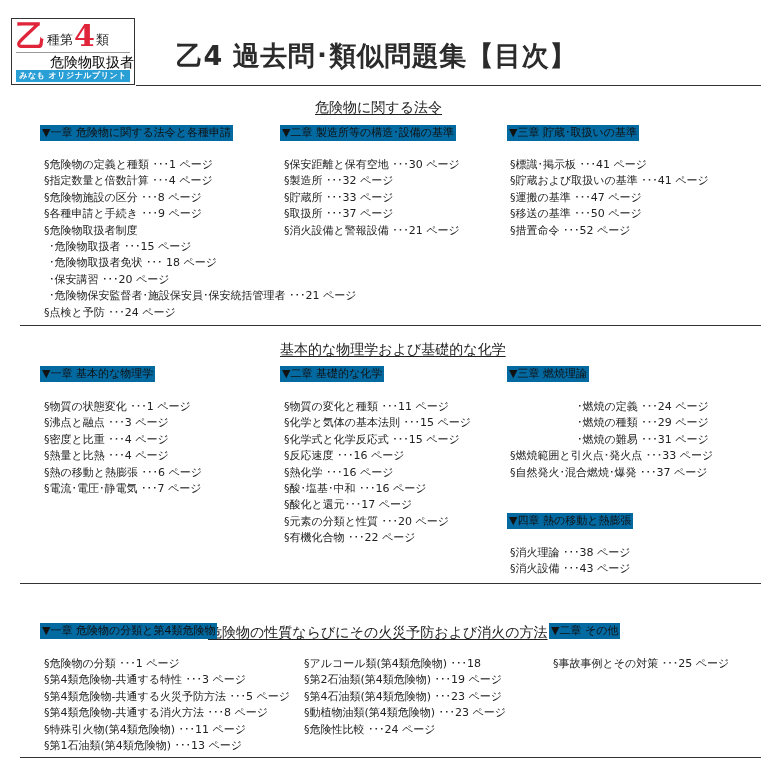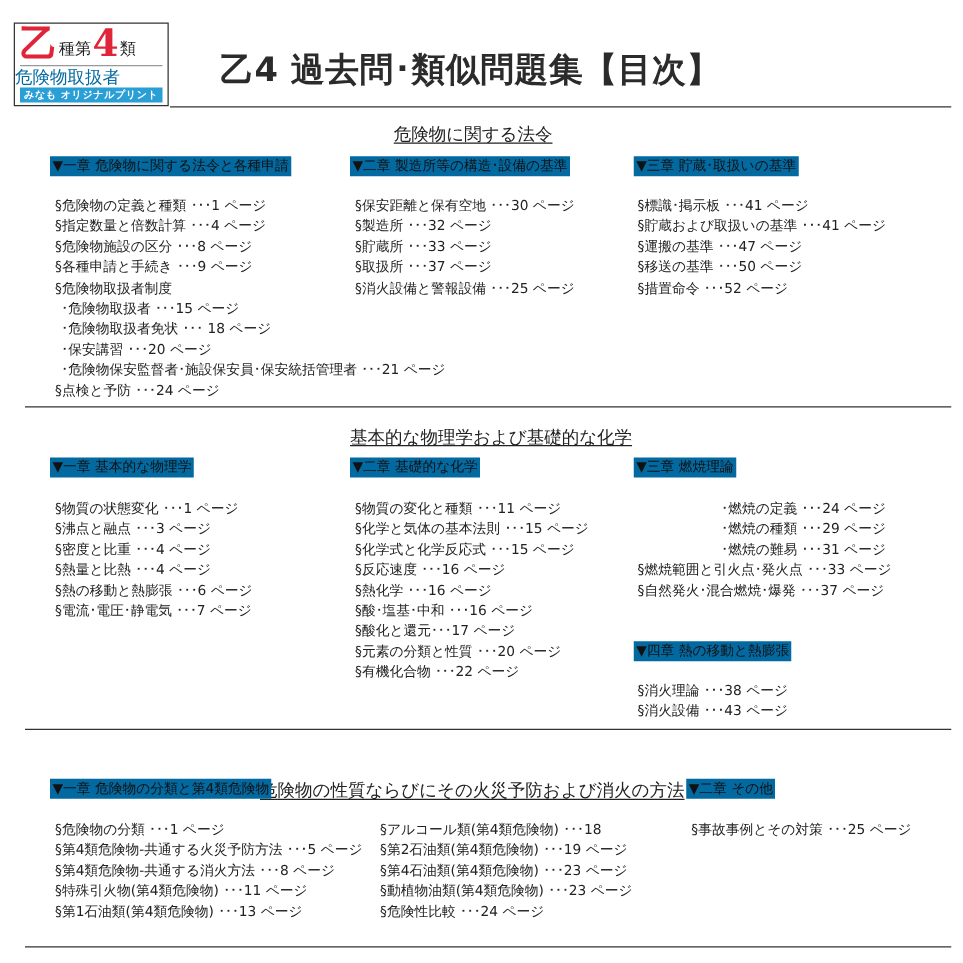--- a/index.html
+++ b/index.html
@@ -7,21 +7,21 @@
   body { position: relative; font-family: "DejaVu Sans", sans-serif; color: #222; }
 
   .logo {
     position: absolute; left: 11px; top: 18px; width: 124px; height: 67px;
     border: 1px solid #333; background: #fff;
   }
   .logo .row1 { position: absolute; left: 4px; top: 2px; width: 116px; height: 30px; display: flex; align-items: flex-end; }
   .logo .big { font-family: "DejaVu Serif", serif; color: #e0253b; font-size: 30px; line-height: 30px; font-weight: bold; }
   .logo .small { font-family: "DejaVu Serif", serif; color: #222; font-size: 13px; line-height: 16px; margin: 0 1px 3px 1px; }
   .logo .sep { position: absolute; left: 4px; right: 4px; top: 33px; height: 1px; background: #999; }
-  .logo .row2 { position: absolute; left: 0; right: 0; top: 35px; text-align: left; font-family: "DejaVu Serif", serif; font-size: 14px; line-height: 16px; color: #0369a1; }
+  .logo .row2 { position: absolute; left: 0; right: 0; top: 35px; text-align: right; font-family: "DejaVu Serif", serif; font-size: 14px; line-height: 16px; color: #000000; }
   .logo .band { position: absolute; left: 4px; right: 4px; bottom: 2px; height: 12px; background: #2a9fd6; color: #fff; font-size: 8px; line-height: 12px; text-align: center; font-weight: bold; letter-spacing: 0.5px; }
 
   .title {
     position: absolute; left: 176px; top: 38px; font-size: 27px; font-weight: bold; color: #2b2b2b;
     font-family: "DejaVu Sans", sans-serif; letter-spacing: 0.5px; white-space: nowrap;
   }
   .hr { position: absolute; left: 20px; width: 741px; height: 1px; background: #333; }
   .hr.top { left: 136px; width: 625px; top: 85px; }
 
   .sec-title {
@@ -69,21 +69,21 @@
   <span class="item sub">･危険物保安監督者･施設保安員･保安統括管理者 ･･･21 ページ</span>
   <span class="item">§点検と予防 ･･･24 ページ</span>
 </div>
 
 <div class="chapter" style="left:280px; top:125px;">▼二章 製造所等の構造･設備の基準</div>
 <div class="list" style="left:284px; top:157px;">
   <span class="item">§保安距離と保有空地 ･･･30 ページ</span>
   <span class="item">§製造所 ･･･32 ページ</span>
   <span class="item">§貯蔵所 ･･･33 ページ</span>
   <span class="item">§取扱所 ･･･37 ページ</span>
-  <span class="item">§消火設備と警報設備 ･･･25 ページ</span>
+  <span class="item">§消火設備と警報設備 ･･･21 ページ</span>
 </div>
 
 <div class="chapter" style="left:507px; top:125px;">▼三章 貯蔵･取扱いの基準</div>
 <div class="list" style="left:510px; top:157px;">
   <span class="item">§標識･掲示板 ･･･41 ページ</span>
   <span class="item">§貯蔵および取扱いの基準 ･･･41 ページ</span>
   <span class="item">§運搬の基準 ･･･47 ページ</span>
   <span class="item">§移送の基準 ･･･50 ページ</span>
   <span class="item">§措置命令 ･･･52 ページ</span>
 </div>
@@ -130,20 +130,21 @@
   <span class="item">§消火設備 ･･･43 ページ</span>
 </div>
 
 <div class="hr" style="top:583px;"></div>
 
 <div class="sec-title" style="left:208px; top:624px;">危険物の性質ならびにその火災予防および消火の方法</div>
 
 <div class="chapter" style="left:40px; top:623px;">▼一章 危険物の分類と第4類危険物</div>
 <div class="list" style="left:44px; top:656px;">
   <span class="item">§危険物の分類 ･･･1 ページ</span>
+  <span class="item">§第4類危険物-共通する特性 ･･･3 ページ</span>
   <span class="item">§第4類危険物-共通する火災予防方法 ･･･5 ページ</span>
   <span class="item">§第4類危険物-共通する消火方法 ･･･8 ページ</span>
   <span class="item">§特殊引火物(第4類危険物) ･･･11 ページ</span>
   <span class="item">§第1石油類(第4類危険物) ･･･13 ページ</span>
 </div>
 <div class="list" style="left:304px; top:656px;">
   <span class="item">§アルコール類(第4類危険物) ･･･18</span>
   <span class="item">§第2石油類(第4類危険物) ･･･19 ページ</span>
   <span class="item">§第4石油類(第4類危険物) ･･･23 ページ</span>
   <span class="item">§動植物油類(第4類危険物) ･･･23 ページ</span>

